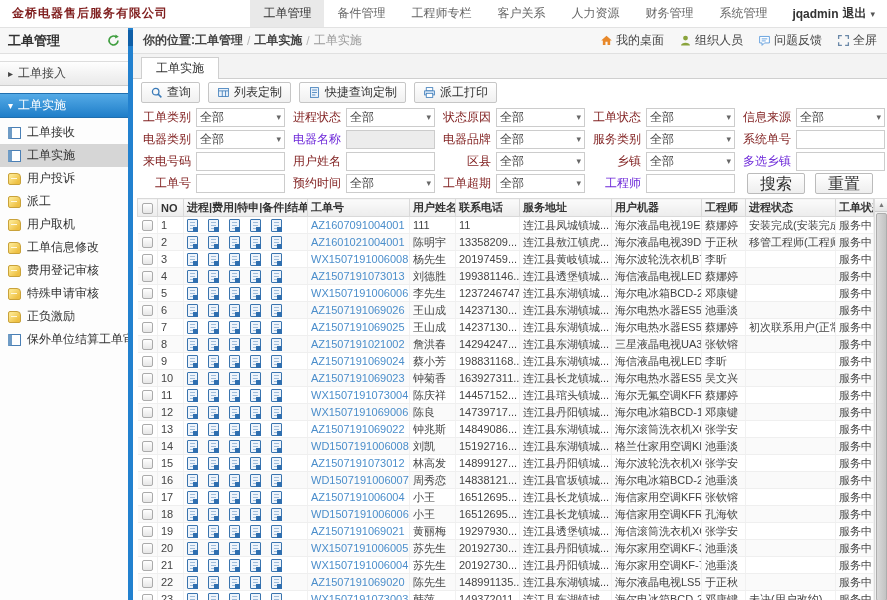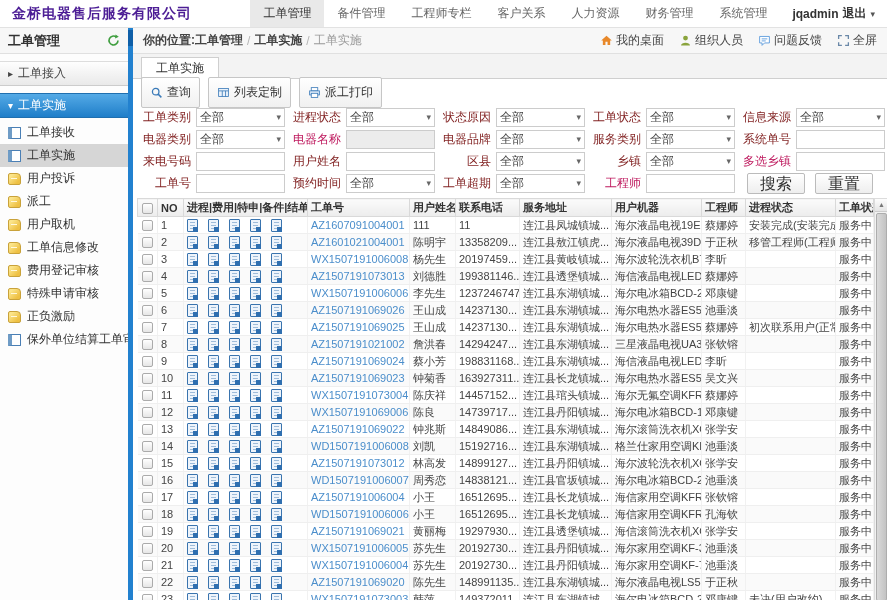--- a/index.html
+++ b/index.html
@@ -1,21 +1,21 @@
 <!DOCTYPE html>
 <html><head>
 <meta charset="utf-8">
 <style>
   *{margin:0;padding:0;box-sizing:border-box;}
   body{font-family:"Liberation Sans","DejaVu Sans",sans-serif;background:#fff;}
   #app{position:relative;width:887px;height:600px;overflow:hidden;background:#fff;font-size:12px;color:#333;}
 
   
   .topbar{position:absolute;top:0;left:0;right:0;height:28px;background:#fff;border-bottom:1px solid #e2e2e2;display:flex;align-items:stretch;}
-  .company{padding:0 12px;line-height:27px;font-weight:bold;font-size:14px;color:#4c1d95;letter-spacing:1px;}
+  .company{padding:0 12px;line-height:27px;font-weight:bold;font-size:12px;color:#7f1d1d;letter-spacing:1px;}
   #top-nav{display:flex;margin-left:auto;}
   .nav-item{padding:0 13px;line-height:27px;color:#666;cursor:pointer;white-space:nowrap;}
   .nav-item.active{background:#e9e9e9;color:#333;}
   .userbox{display:flex;align-items:center;padding:0 12px;gap:4px;color:#333;font-weight:bold;white-space:nowrap;}
   .userbox .dcaret{font-size:9px;color:#555;}
 
   
   .sidebar{position:absolute;top:28px;left:0;width:128px;bottom:0;background:#fdfdfd;overflow:hidden;}
   .sideheader{height:26px;display:flex;align-items:center;justify-content:space-between;padding:0 8px;font-weight:bold;font-size:13px;color:#333;border-bottom:1px solid #e0e0e0;background:#f7f7f7;}
   .vstrip{position:absolute;top:28px;left:128px;width:5px;bottom:0;background:#2281cf;}
@@ -40,27 +40,27 @@
   .qlink{display:inline-flex;align-items:center;gap:3px;color:#444;cursor:pointer;white-space:nowrap;}
   .ic{display:inline-flex;align-items:center;}
 
   
   .tabstrip{position:absolute;top:54px;left:133px;right:0;height:25px;background:#f3f3f3;border-bottom:1px solid #cfcfcf;padding:3px 0 0 8px;}
   .tab{display:inline-block;height:23px;line-height:21px;padding:0 14px;background:#fff;border:1px solid #cfcfcf;border-bottom:1px solid #fff;color:#333;position:relative;top:0;cursor:pointer;}
 
   
   .content{position:absolute;top:79px;left:133px;right:0;bottom:0;background:#fff;}
   #toolbar{height:27px;display:flex;align-items:center;gap:8px;padding:0 8px;}
-  .tbtn{display:inline-flex;align-items:center;gap:4px;height:31px;padding:0 8px;background:linear-gradient(#fff,#f0f0f0);border:1px solid #c6c6c6;border-radius:2px;font-size:12px;color:#333;cursor:pointer;font-family:inherit;}
+  .tbtn{display:inline-flex;align-items:center;gap:4px;height:21px;padding:0 8px;background:linear-gradient(#fff,#f0f0f0);border:1px solid #c6c6c6;border-radius:2px;font-size:12px;color:#333;cursor:pointer;font-family:inherit;}
 
   #filters{padding:0 0 2px 4px;}
   .frow{display:flex;align-items:center;height:22px;}
   .fpair{display:inline-flex;align-items:center;width:150px;flex:0 0 auto;}
   .flabel{width:54px;text-align:right;margin-right:5px;color:#7f1d1d;flex:0 0 auto;white-space:nowrap;overflow:hidden;}
-  .flabel.link{color:#be185d;cursor:pointer;}
+  .flabel.link{color:#6d28d9;cursor:pointer;}
   .fselect{display:inline-flex;align-items:center;justify-content:space-between;width:89px;height:19px;border:1px solid #ccc;background:#fff;padding:0 3px;cursor:pointer;}
   .fval{color:#444;}
   .fcaret{color:#666;font-size:9px;}
   .finput{width:89px;height:19px;border:1px solid #ccc;background:#fff;font-size:12px;padding:0 3px;font-family:inherit;color:#333;}
   .finput.muted{background:#ececec;}
   .fbtns{margin-left:auto;margin-right:14px;display:inline-flex;gap:10px;}
   .fbtn{height:21px;padding:0 12px;background:linear-gradient(#fff,#eee);border:1px solid #bbb;border-radius:2px;font-family:inherit;font-size:16px;color:#333;cursor:pointer;}
 
   
   .table-wrap{position:relative;margin:2px 0 0 4px;height:406px;overflow:hidden;}
@@ -246,20 +246,29 @@
             <svg viewBox="0 0 16 16" width="13" height="13">
               <rect x="2" y="3" width="12" height="10" fill="#eaf2fb" stroke="#3a7ab8"></rect>
               <path d="M2 6 H14 M6.5 6 V13 M10.5 6 V13" stroke="#3a7ab8"></path>
             </svg>
           </span>
           <span>列表定制</span>
         </button>
         <button class="tbtn">
           <span class="ic">
             <svg viewBox="0 0 16 16" width="13" height="13">
+              <rect x="3" y="2" width="10" height="12" fill="#eaf2fb" stroke="#3a7ab8"></rect>
+              <path d="M5 5 H11 M5 8 H11 M5 11 H9" stroke="#3a7ab8"></path>
+            </svg>
+          </span>
+          <span>快捷查询定制</span>
+        </button>
+        <button class="tbtn">
+          <span class="ic">
+            <svg viewBox="0 0 16 16" width="13" height="13">
               <rect x="4" y="2" width="8" height="4" fill="#fff" stroke="#3a7ab8"></rect>
               <rect x="2" y="6" width="12" height="5" fill="#dbe9f8" stroke="#3a7ab8"></rect>
               <rect x="4" y="9" width="8" height="5" fill="#fff" stroke="#3a7ab8"></rect>
             </svg>
           </span>
           <span>派工打印</span>
         </button>
       </div>
     <div id="filters">
         <div class="frow">

